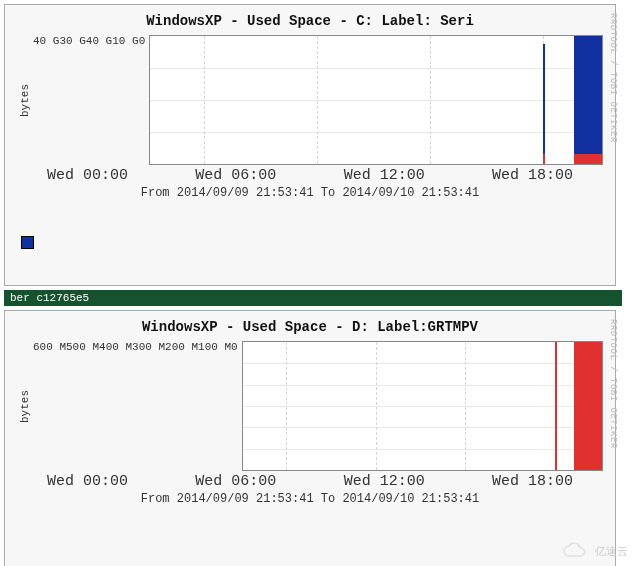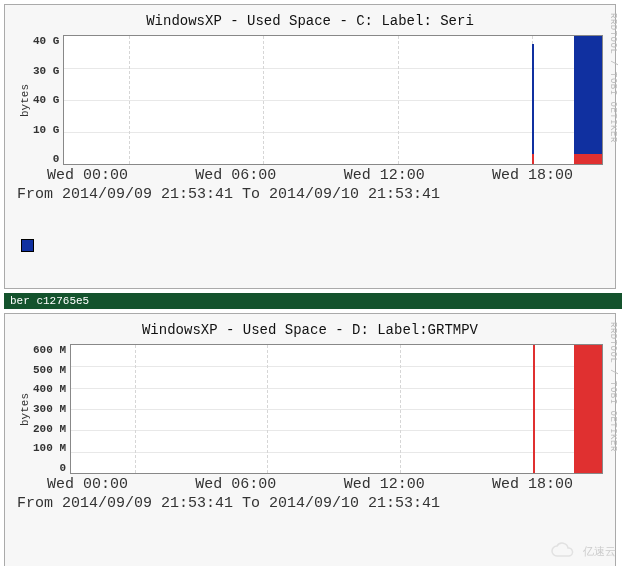--- a/index.html
+++ b/index.html
@@ -16,46 +16,45 @@
     border: 1px solid #aaa;
     margin: 4px;
     background: #f7f7f7;
   }
   .panel-inner {
     padding: 6px 12px 8px 12px;
   }
   .title {
     font-family: "Courier New", monospace;
     font-size: 14px;
-    font-weight: normal;
+    font-weight: bold;
     text-align: center;
     margin: 2px 0 6px 0;
     color: #111;
   }
   .chart-wrap {
     display: flex;
     align-items: stretch;
   }
   .ylabel {
     writing-mode: vertical-rl;
     transform: rotate(180deg);
     font-size: 11px;
     text-align: center;
     padding: 0 2px;
     color: #333;
   }
   .yaxis {
     display: flex;
-    flex-direction: column;
-    justify-content: space-between;
+    flex-direction: row;
+    justify-content: flex-end;
     text-align: right;
     font-size: 11px;
     color: #333;
     padding: 0 4px 0 0;
-    font-weight: bold;
   }
   .plot {
     position: relative;
     flex: 1;
     height: 130px;
     background: #fff;
     border: 1px solid #888;
     box-sizing: border-box;
   }
   .grid-h {
@@ -78,21 +77,22 @@
   }
   .xaxis {
     display: flex;
     justify-content: space-between;
     font-size: 15px;
     color: #333;
     margin: 2px 0 0 30px;
     padding-right: 30px;
   }
   .time-caption {
-    font-size: 15px;
+    text-align: center;
+    font-size: 12px;
     color: #333;
     margin: 2px 0 8px 0;
   }
   .legend {
     font-family: "Courier New", monospace;
     font-size: 12px;
     color: #111;
     white-space: pre;
     padding-left: 4px;
   }
@@ -120,21 +120,21 @@
   .divider {
     background: #14532d;
     color: #fff;
     font-size: 11px;
     padding: 2px 6px;
     margin: 2px 4px;
     width: 606px;
   }
   .watermark {
     position: fixed;
-    right: 18px;
+    right: 6px;
     bottom: 6px;
     font-size: 11px;
     color: #ccc;
     font-family: sans-serif;
     display: flex;
     align-items: center;
     gap: 4px;
   }
   .watermark svg { opacity: 0.5; }
 </style>

